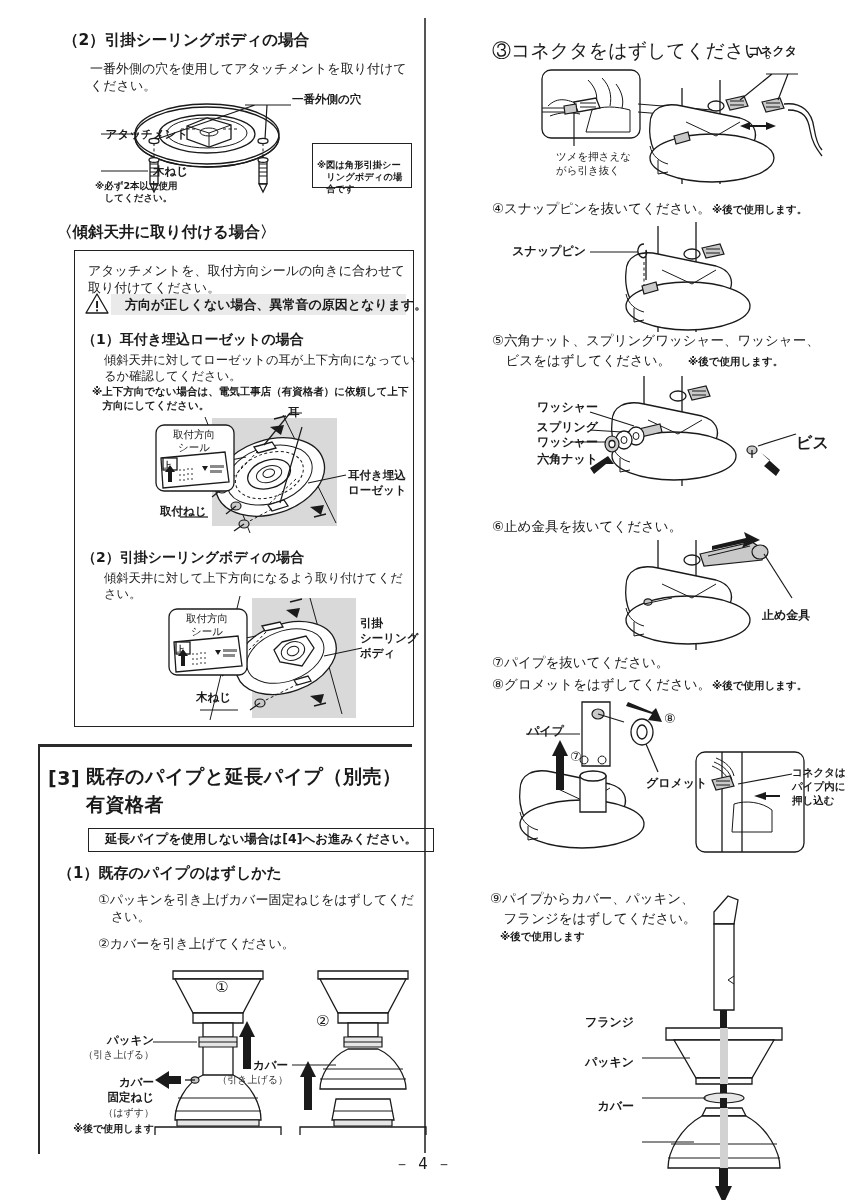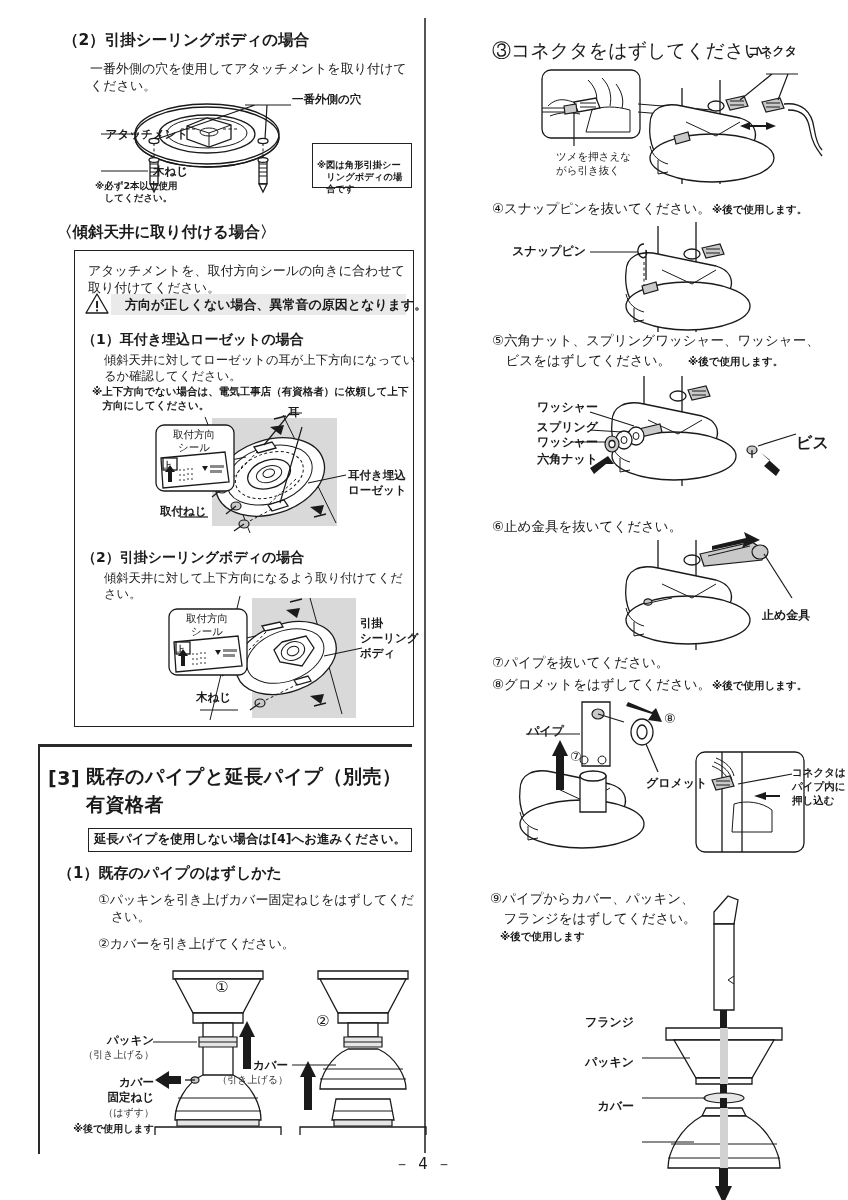--- a/index.html
+++ b/index.html
@@ -20,21 +20,21 @@
   .small{font-size:11px;}
   .xsmall{font-size:9.5px;line-height:1.25;}
   .bold{font-weight:bold;}
   .lbl{font-size:11.5px;font-weight:bold;text-align:right;}
   .lbl-l{font-size:11.5px;font-weight:bold;text-align:left;}
 
   
   .vdiv{position:absolute;left:424px;top:18px;width:1.5px;height:1135px;background:#555;}
   .hrule{position:absolute;background:#2a2a2a;}
   .boxed{position:absolute;border:1.6px solid #222;box-sizing:border-box;}
-  .inline-box{display:inline-block;border:1.3px solid #222;padding:2px 5px 3px;font-size:12.5px;font-weight:bold;}
+  .inline-box{display:inline-block;border:1.3px solid #222;padding:2px 16px 3px;font-size:12.5px;font-weight:bold;}
   .note-box{position:absolute;border:1.2px solid #222;box-sizing:border-box;padding:15px 4px;font-size:9.3px;line-height:1.28;font-weight:bold;}
   .warn-band{position:absolute;background:#eaeaea;}
 
   
   .shade{position:absolute;background:#d9d9d9;}
   svg{display:block;overflow:visible;}
   .ln{fill:none;stroke:#1a1a1a;stroke-width:1.3;}
   .ln-t{fill:none;stroke:#1a1a1a;stroke-width:1;}
   .ln-d{fill:none;stroke:#1a1a1a;stroke-width:1;stroke-dasharray:3 2.5;}
   .fillw{fill:#fff;stroke:#1a1a1a;stroke-width:1.3;}

